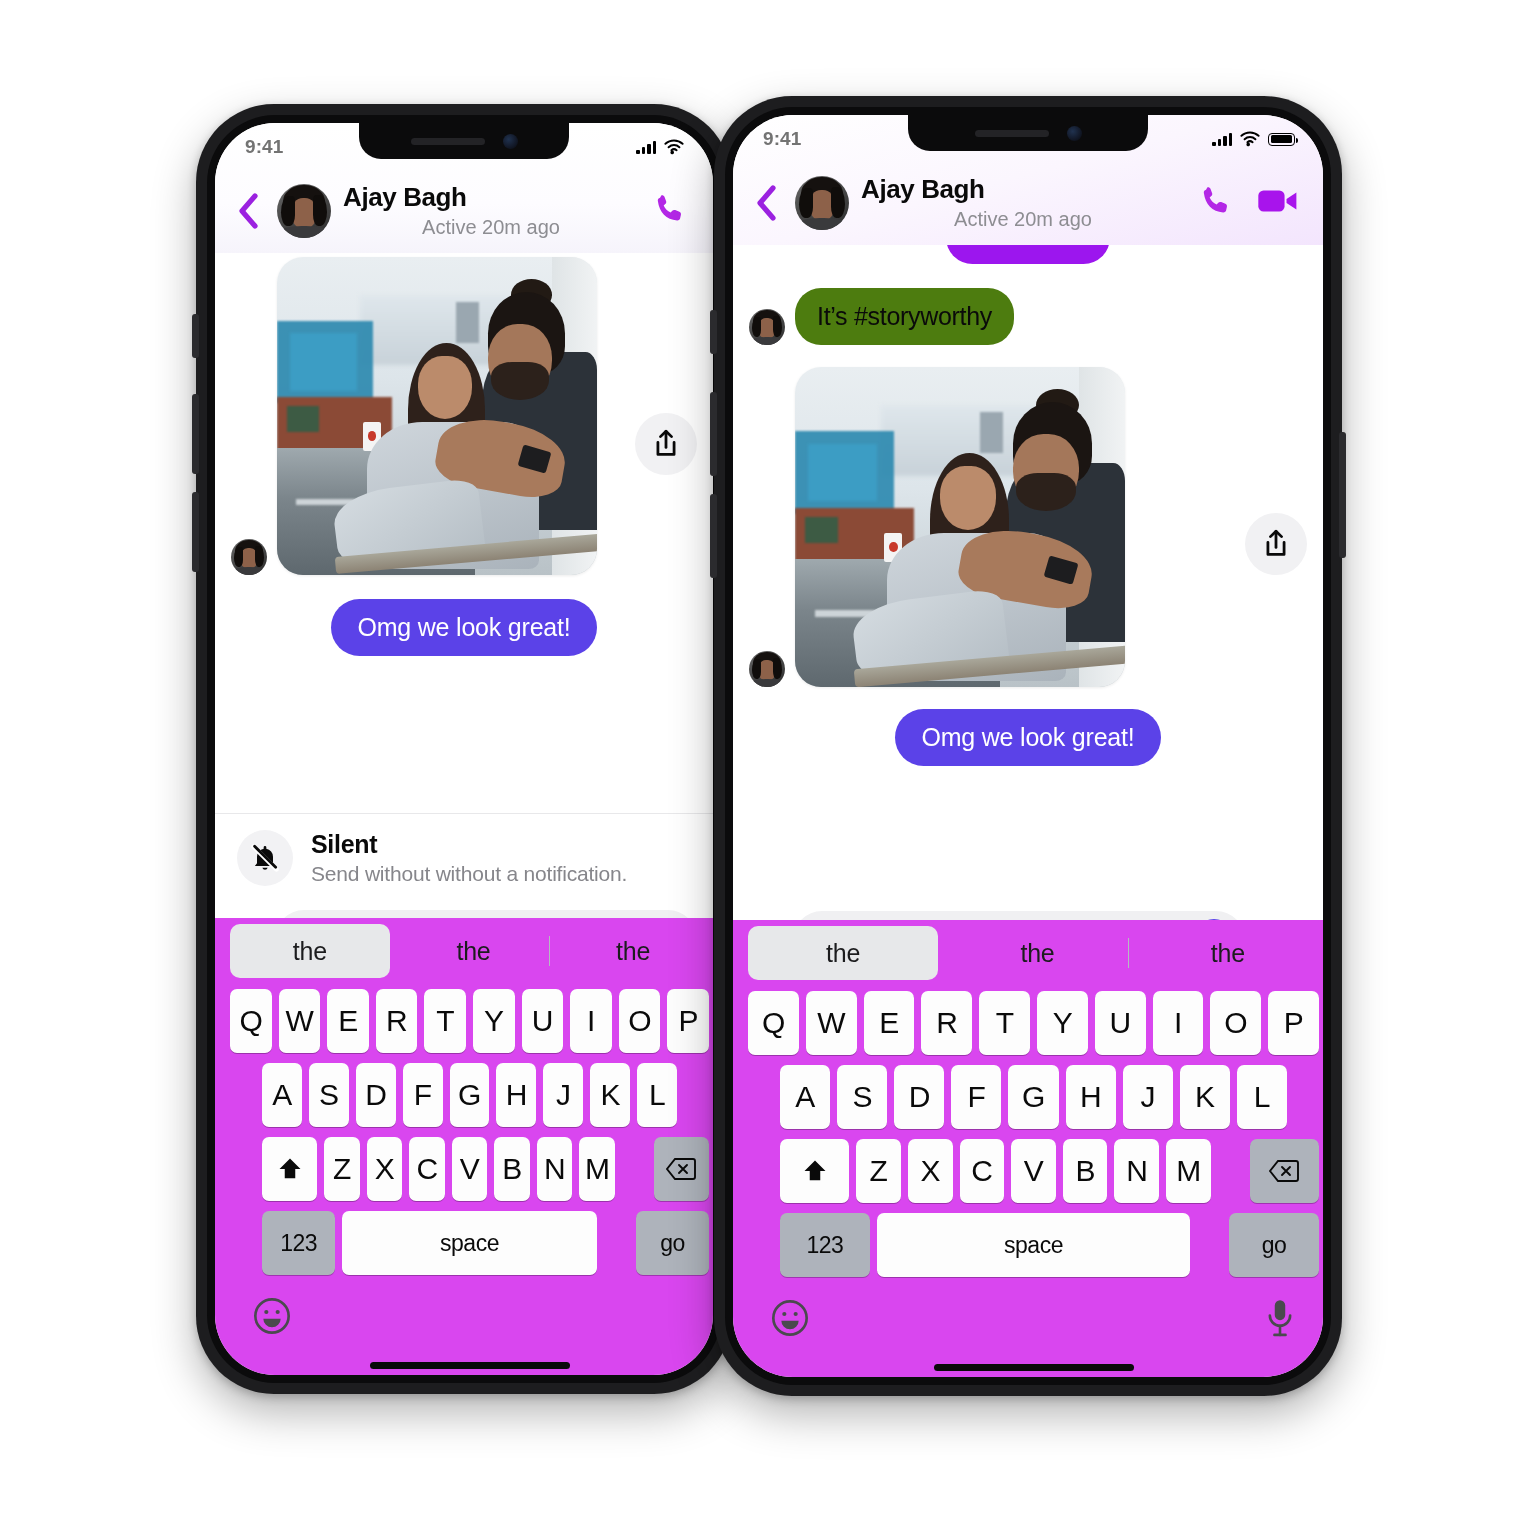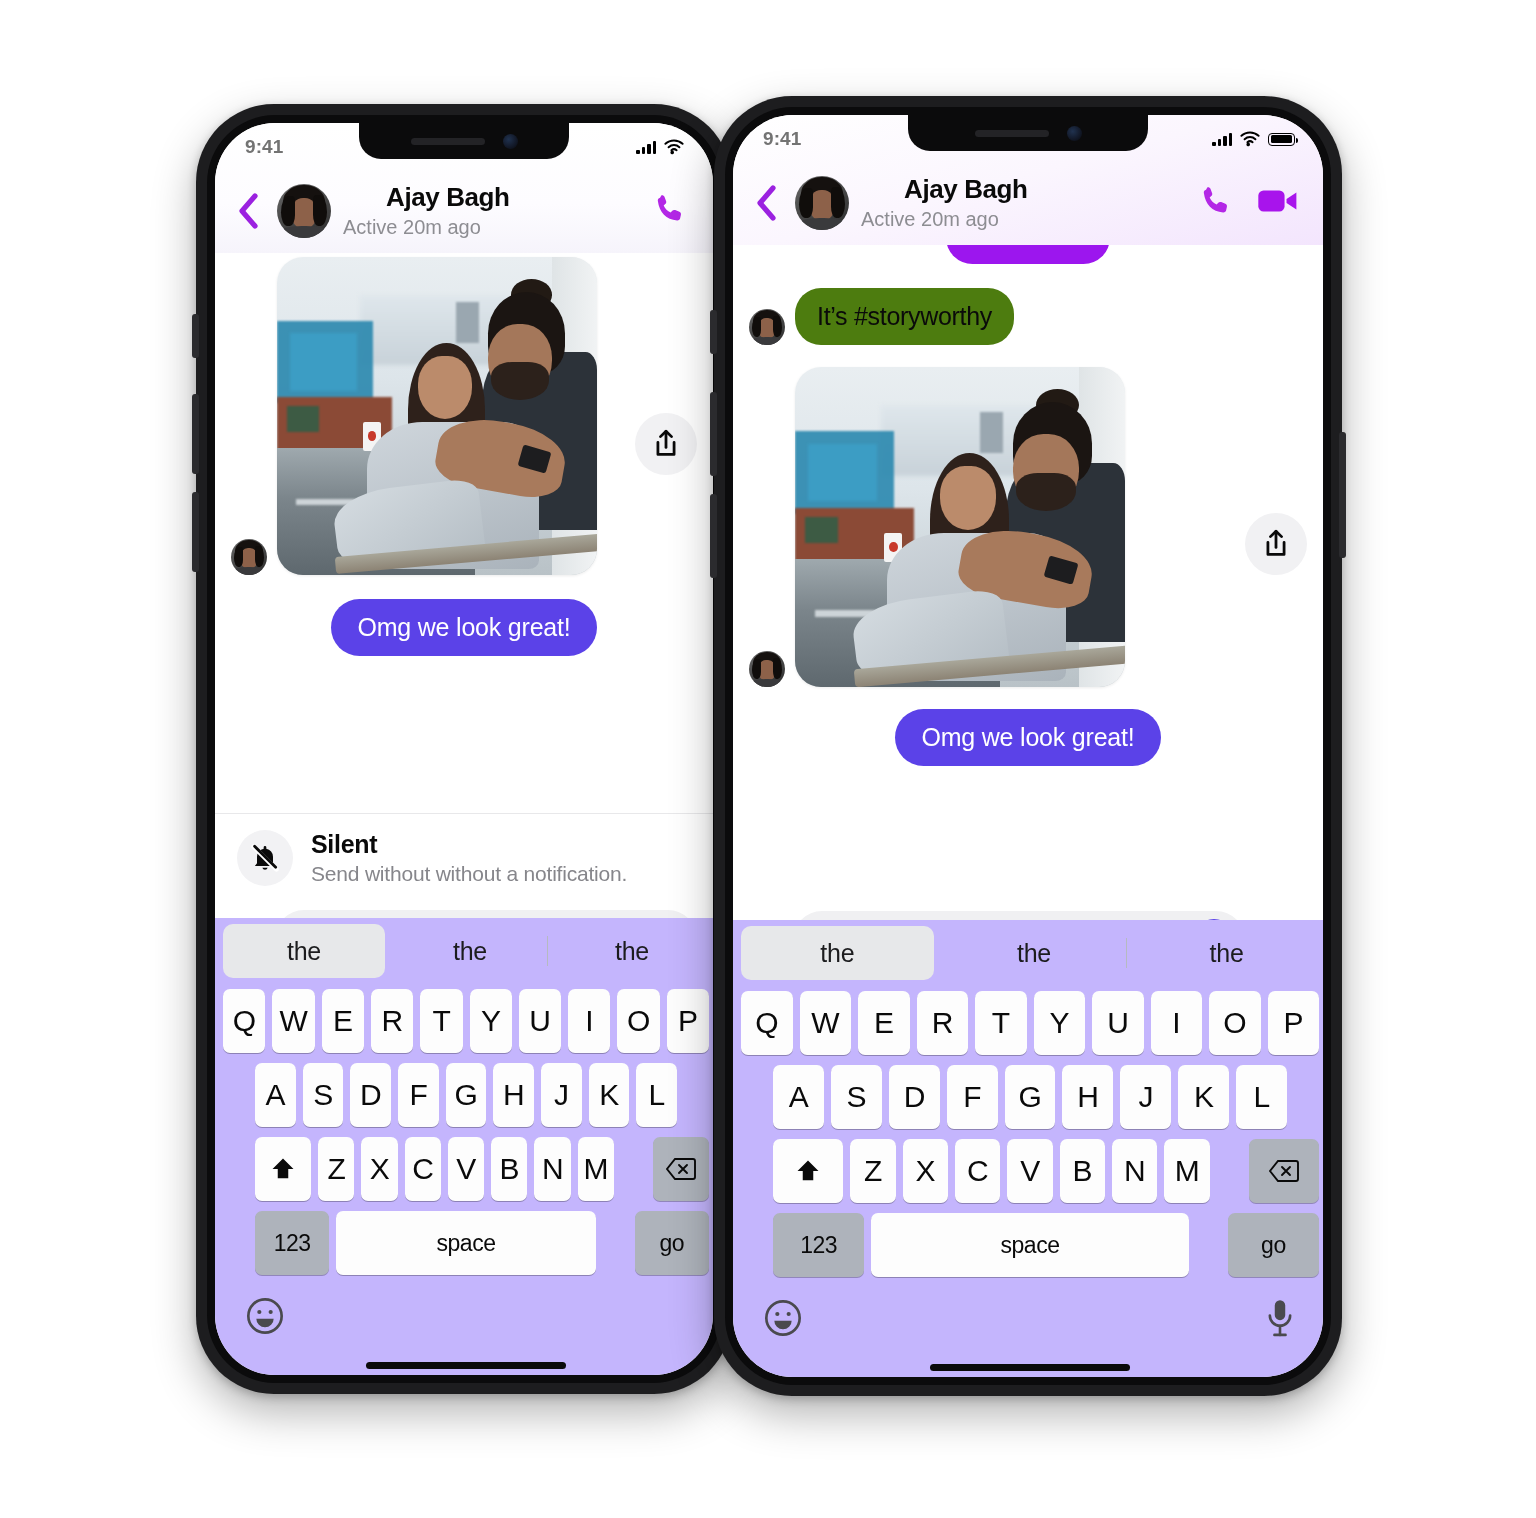--- a/index.html
+++ b/index.html
@@ -85,22 +85,22 @@
     background:#15110f; border-radius:50% 50% 42% 42%; }
   .avatar .skin { position:absolute; left:26%; top:26%; width:48%; height:58%;
     background:#8d6149; border-radius:46% 46% 48% 48%; }
   .avatar .hair2 { position:absolute; left:8%; top:22%; width:26%; height:56%;
     background:#100d0b; border-radius:60% 20% 40% 50%; }
   .avatar .hair3 { position:absolute; right:8%; top:20%; width:26%; height:58%;
     background:#100d0b; border-radius:20% 60% 50% 40%; }
   .avatar .body { position:absolute; left:8%; bottom:0; width:84%; height:22%;
     background:#3a3a3c; border-radius:46% 46% 0 0; }
   .hdr-text { flex:1 1 auto; min-width:0; line-height:1.15; }
-  .hdr-name { font-size: 26px; font-weight: bold; color:#0a0a0a; letter-spacing:-.4px; white-space:nowrap;margin-left:43px; }
-  .hdr-status { font-size: 20px; color:#8d8d92; margin-top: 4px; white-space:nowrap; }
+  .hdr-name { font-size: 26px; font-weight: bold; color:#0a0a0a; letter-spacing:-.4px; white-space:nowrap; }
+  .hdr-status { font-size: 20px; color:#8d8d92; margin-top: 4px; white-space:nowrap;text-align:center; }
   .hdr-actions { display:flex; align-items:center; gap: 22px; flex:none; padding-right:4px; }
 
   
   .thread { position:absolute; left:0; right:0; top:130px; overflow:hidden; }
   .msg-row { display:flex; align-items:flex-end; padding: 0 16px; }
   .msg-row.out { justify-content:center; }
   .row-avatar { width:36px; height:36px; flex:none; margin-right:10px; }
   .bubble-in {
     background:#4d7c0f; color:#0a0a0a; border-radius: 26px;
     padding: 14px 22px; font-size: 25px; letter-spacing:-.3px; max-width: 74%;
@@ -192,21 +192,21 @@
   }
   .cmd-token { color:#5b42e8; font-weight:bold; }
   .caret { display:inline-block; width:3px; height:30px; background:#7a4ff0; margin-left:2px; }
   .mag-btn {
     width: 42px; height: 42px; border-radius:50%; background:#5b42e8; flex:none;
     display:flex; align-items:center; justify-content:center; cursor:pointer;
   }
   .send-btn { flex:none; cursor:pointer; padding-right: 2px; }
 
   
-  .keyboard { background:#c4b5fd; padding: 0 0 6px 4px; }
+  .keyboard { background:#d946ef; padding: 0 0 6px 11px; }
   .predict {
     height: 66px; display:flex; align-items:center; position:relative;
   }
   .predict .slot {
     flex:1 1 0; text-align:center; font-size:25px; color:#1c1c1e; position:relative;
     letter-spacing:-.2px;
   }
   .predict .slot.first {
     background:#e7e8ea; border-radius: 10px; margin: 6px 4px; height: 54px;
     display:flex; align-items:center; justify-content:center;

